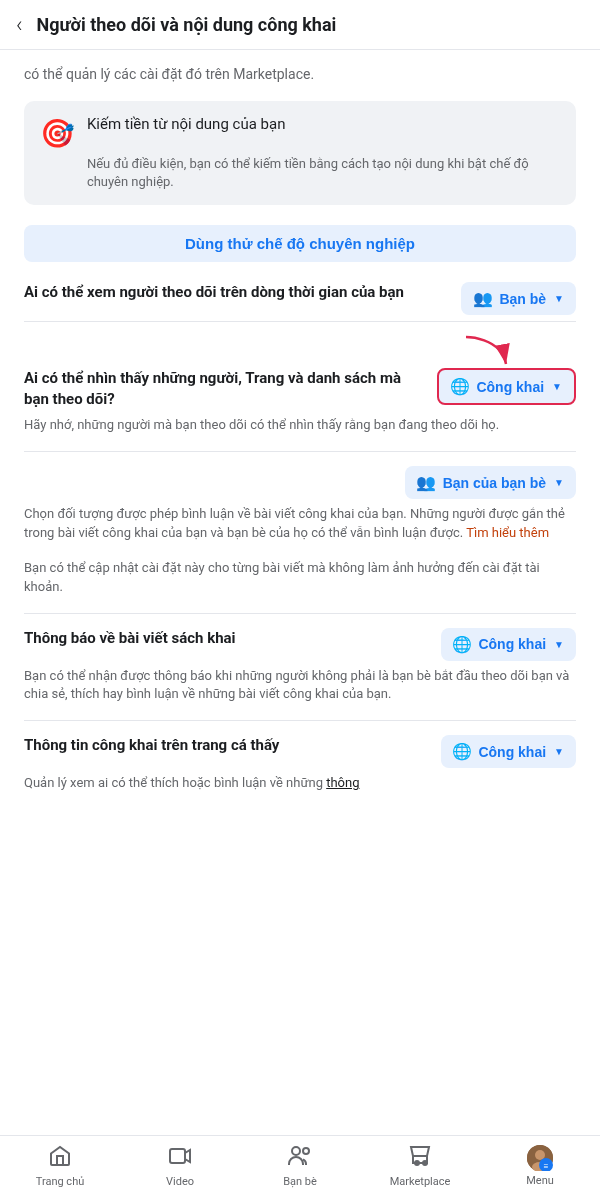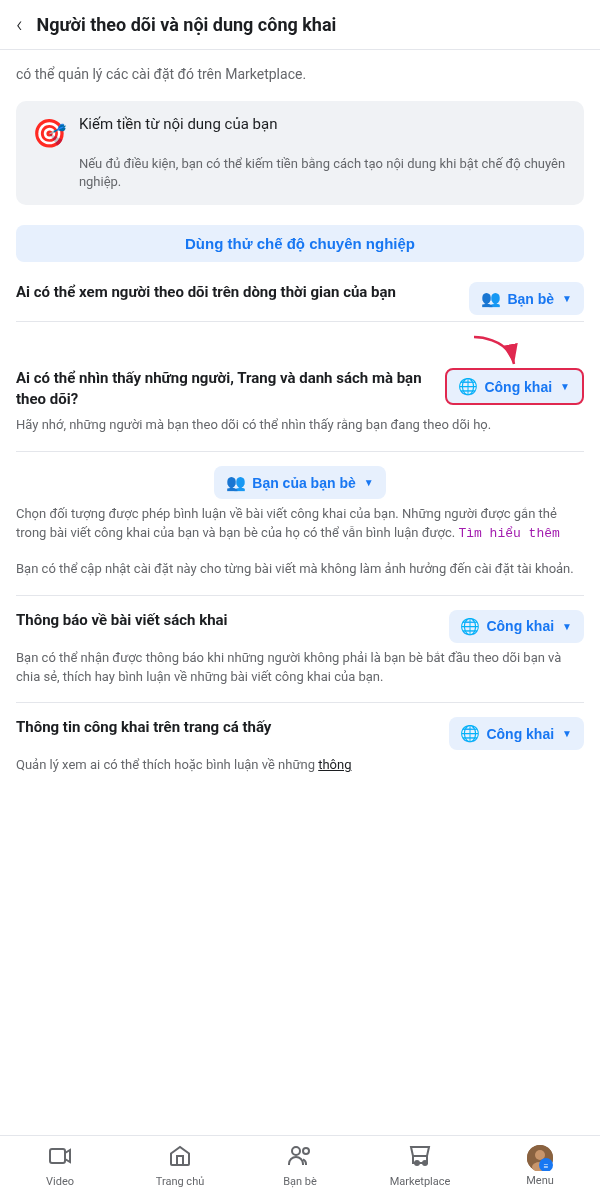--- a/index.html
+++ b/index.html
@@ -32,21 +32,21 @@
     .header-title {
       font-size: 18px;
       font-weight: 700;
       color: #1c1e21;
       flex: 1;
       line-height: 1.3;
     }
 
     
     .content {
-      padding: 14px 16px;
+      padding: 14px 24px;
     }
     .intro-text {
       font-size: 14px;
       color: #65676b;
       margin-bottom: 16px;
       line-height: 1.5;
     }
 
     
     .monetize-card {
@@ -85,41 +85,40 @@
       font-size: 15px;
       font-weight: 600;
       cursor: pointer;
       margin-bottom: 20px;
     }
 
     
     .section-row {
       display: flex;
       align-items: flex-start;
-      justify-content: center;
+      justify-content: flex-end;
       margin-bottom: 6px;
       gap: 16px;
     }
     .section-label {
       font-size: 15px;
       font-weight: 700;
       color: #1c1e21;
       flex: 1;
       line-height: 1.4;
     }
     .section-desc {
       font-size: 13px;
       color: #65676b;
       line-height: 1.45;
       margin-bottom: 16px;
     }
     .section-desc a {
-      color: #a21caf;
+      color: #c2410c;
       text-decoration: none;
-      font-family: Liberation Mono, monospace;
     }
 
     .dropdown-btn {
       display: flex;
       align-items: center;
       gap: 6px;
       background: #e7f0fd;
       color: #1877f2;
       border: none;
       border-radius: 8px;
@@ -322,35 +321,35 @@
 
 </div>
 
 <div class="bottom-spacer"></div>
 
 <nav class="bottom-nav">
 
   <div class="nav-item">
     <div class="nav-icon">
       <svg width="24" height="24" viewBox="0 0 24 24" fill="none" stroke="#65676b" stroke-width="2">
+        <path d="M3 9.5L12 3l9 6.5V20a1 1 0 01-1 1H4a1 1 0 01-1-1V9.5z"></path>
+        <path d="M9 21V12h6v9"></path>
+      </svg>
+    </div>
+    <span class="nav-label">Trang chủ</span>
+  </div>
+
+  <div class="nav-item">
+    <div class="nav-icon">
+      <svg width="24" height="24" viewBox="0 0 24 24" fill="none" stroke="#65676b" stroke-width="2">
         <rect x="2" y="5" width="15" height="14" rx="2"></rect>
         <path d="M17 9l5-3v12l-5-3V9z"></path>
       </svg>
     </div>
     <span class="nav-label">Video</span>
-  </div>
-
-  <div class="nav-item">
-    <div class="nav-icon">
-      <svg width="24" height="24" viewBox="0 0 24 24" fill="none" stroke="#65676b" stroke-width="2">
-        <path d="M3 9.5L12 3l9 6.5V20a1 1 0 01-1 1H4a1 1 0 01-1-1V9.5z"></path>
-        <path d="M9 21V12h6v9"></path>
-      </svg>
-    </div>
-    <span class="nav-label">Trang chủ</span>
   </div>
 
   <div class="nav-item">
     <div class="nav-icon">
       <svg width="26" height="24" viewBox="0 0 26 24" fill="none" stroke="#65676b" stroke-width="2">
         <circle cx="9" cy="7" r="4"></circle>
         <path d="M2 21v-1a7 7 0 0114 0v1"></path>
         <circle cx="19" cy="7" r="3"></circle>
         <path d="M19 21v-1a5 5 0 00-3-4.6"></path>
       </svg>

